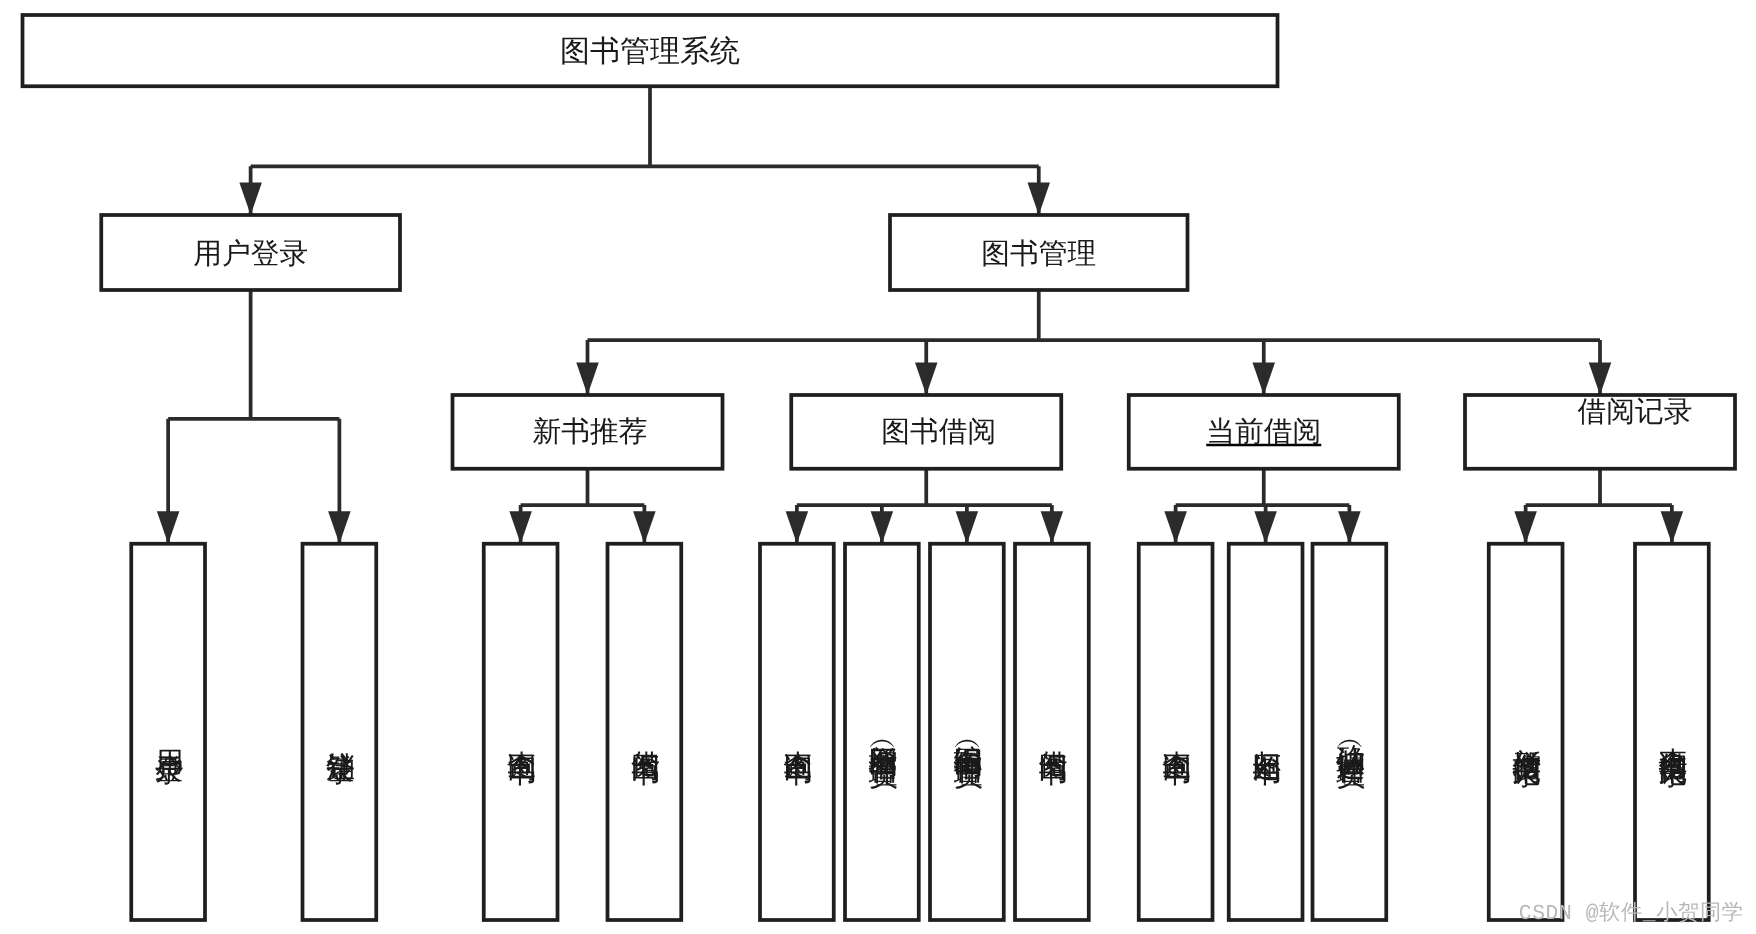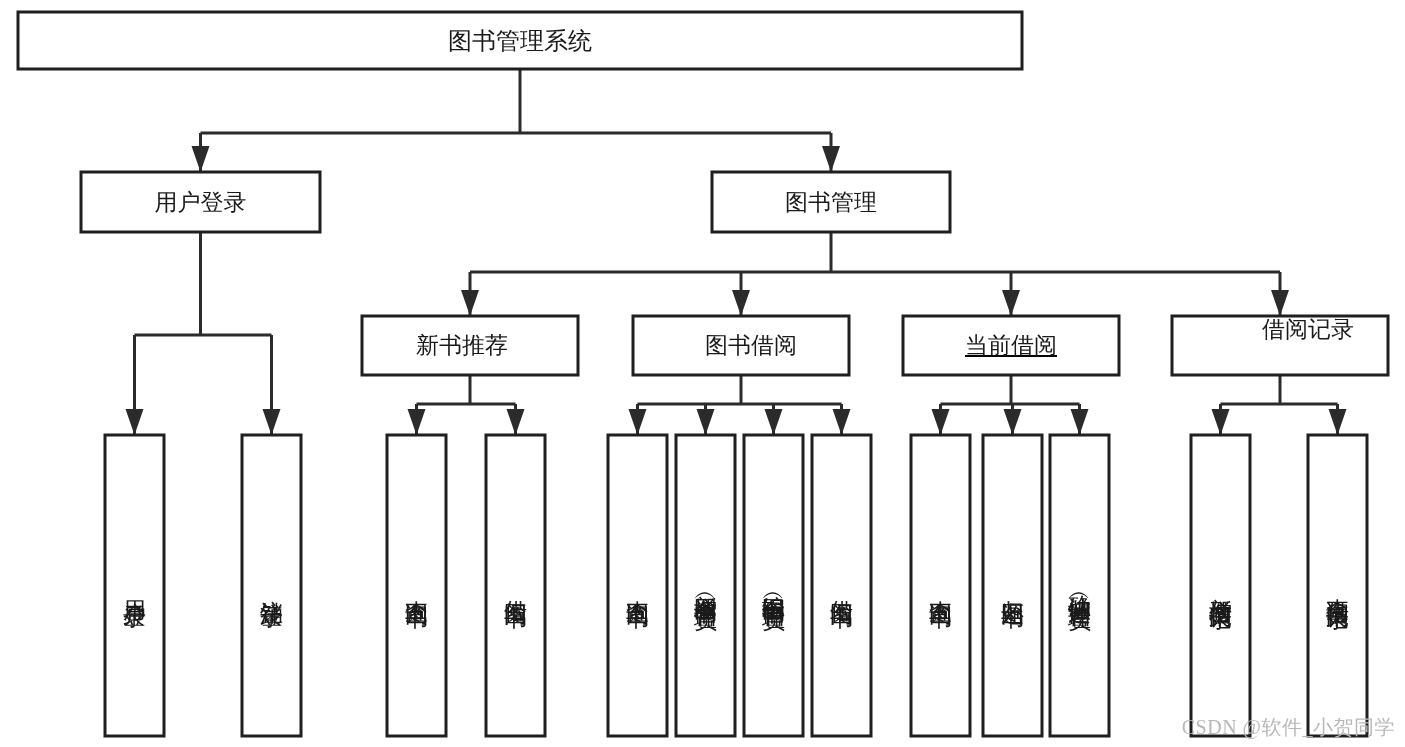--- a/index.html
+++ b/index.html
@@ -39,22 +39,22 @@
     stroke-linecap: butt;
   }
   .arrow-head {
     fill: #2b2b2b;
     stroke: none;
   }
   .watermark {
     position: absolute;
     right: 10px;
     bottom: 6px;
-    font-family: Liberation Serif, serif;
-    font-size: 20px;
+    font-family: Liberation Mono, monospace;
+    font-size: 17px;
     color: #b8b8b8;
     letter-spacing: 0.5px;
     white-space: nowrap;
     user-select: none;
   }
   .vlabel-wrap {
     position: absolute;
     display: flex;
     align-items: center;
     justify-content: center;
@@ -174,21 +174,21 @@
   <div id="label-layer">
       <div class="hlabel-wrap" style="left: 18px; top: 12px; width: 1004px; height: 57px;">
         <div class="hlabel-text root-label-text">图书管理系统</div>
       </div>
       <div class="hlabel-wrap" style="left: 81px; top: 172px; width: 239px; height: 60px;">
         <div class="hlabel-text">用户登录</div>
       </div>
       <div class="hlabel-wrap" style="left: 712px; top: 172px; width: 238px; height: 60px; border-radius: 18px;">
         <div class="hlabel-text">图书管理</div>
       </div>
-      <div class="hlabel-wrap" style="left: 362px; top: 316px; width: 200px; height: 59px;">
+      <div class="hlabel-wrap" style="left: 372px; top: 316px; width: 200px; height: 59px;">
         <div class="hlabel-text">新书推荐</div>
       </div>
       <div class="hlabel-wrap" style="left: 633px; top: 316px; width: 236px; height: 59px;">
         <div class="hlabel-text">图书借阅</div>
       </div>
       <div class="hlabel-wrap" style="left: 903px; top: 316px; width: 216px; height: 59px; text-decoration: underline;">
         <div class="hlabel-text">当前借阅</div>
       </div>
       <div class="hlabel-wrap" style="left: 1172px; top: 300px; width: 216px; height: 59px; padding-left: 28px;">
         <div class="hlabel-text">借阅记录</div>

